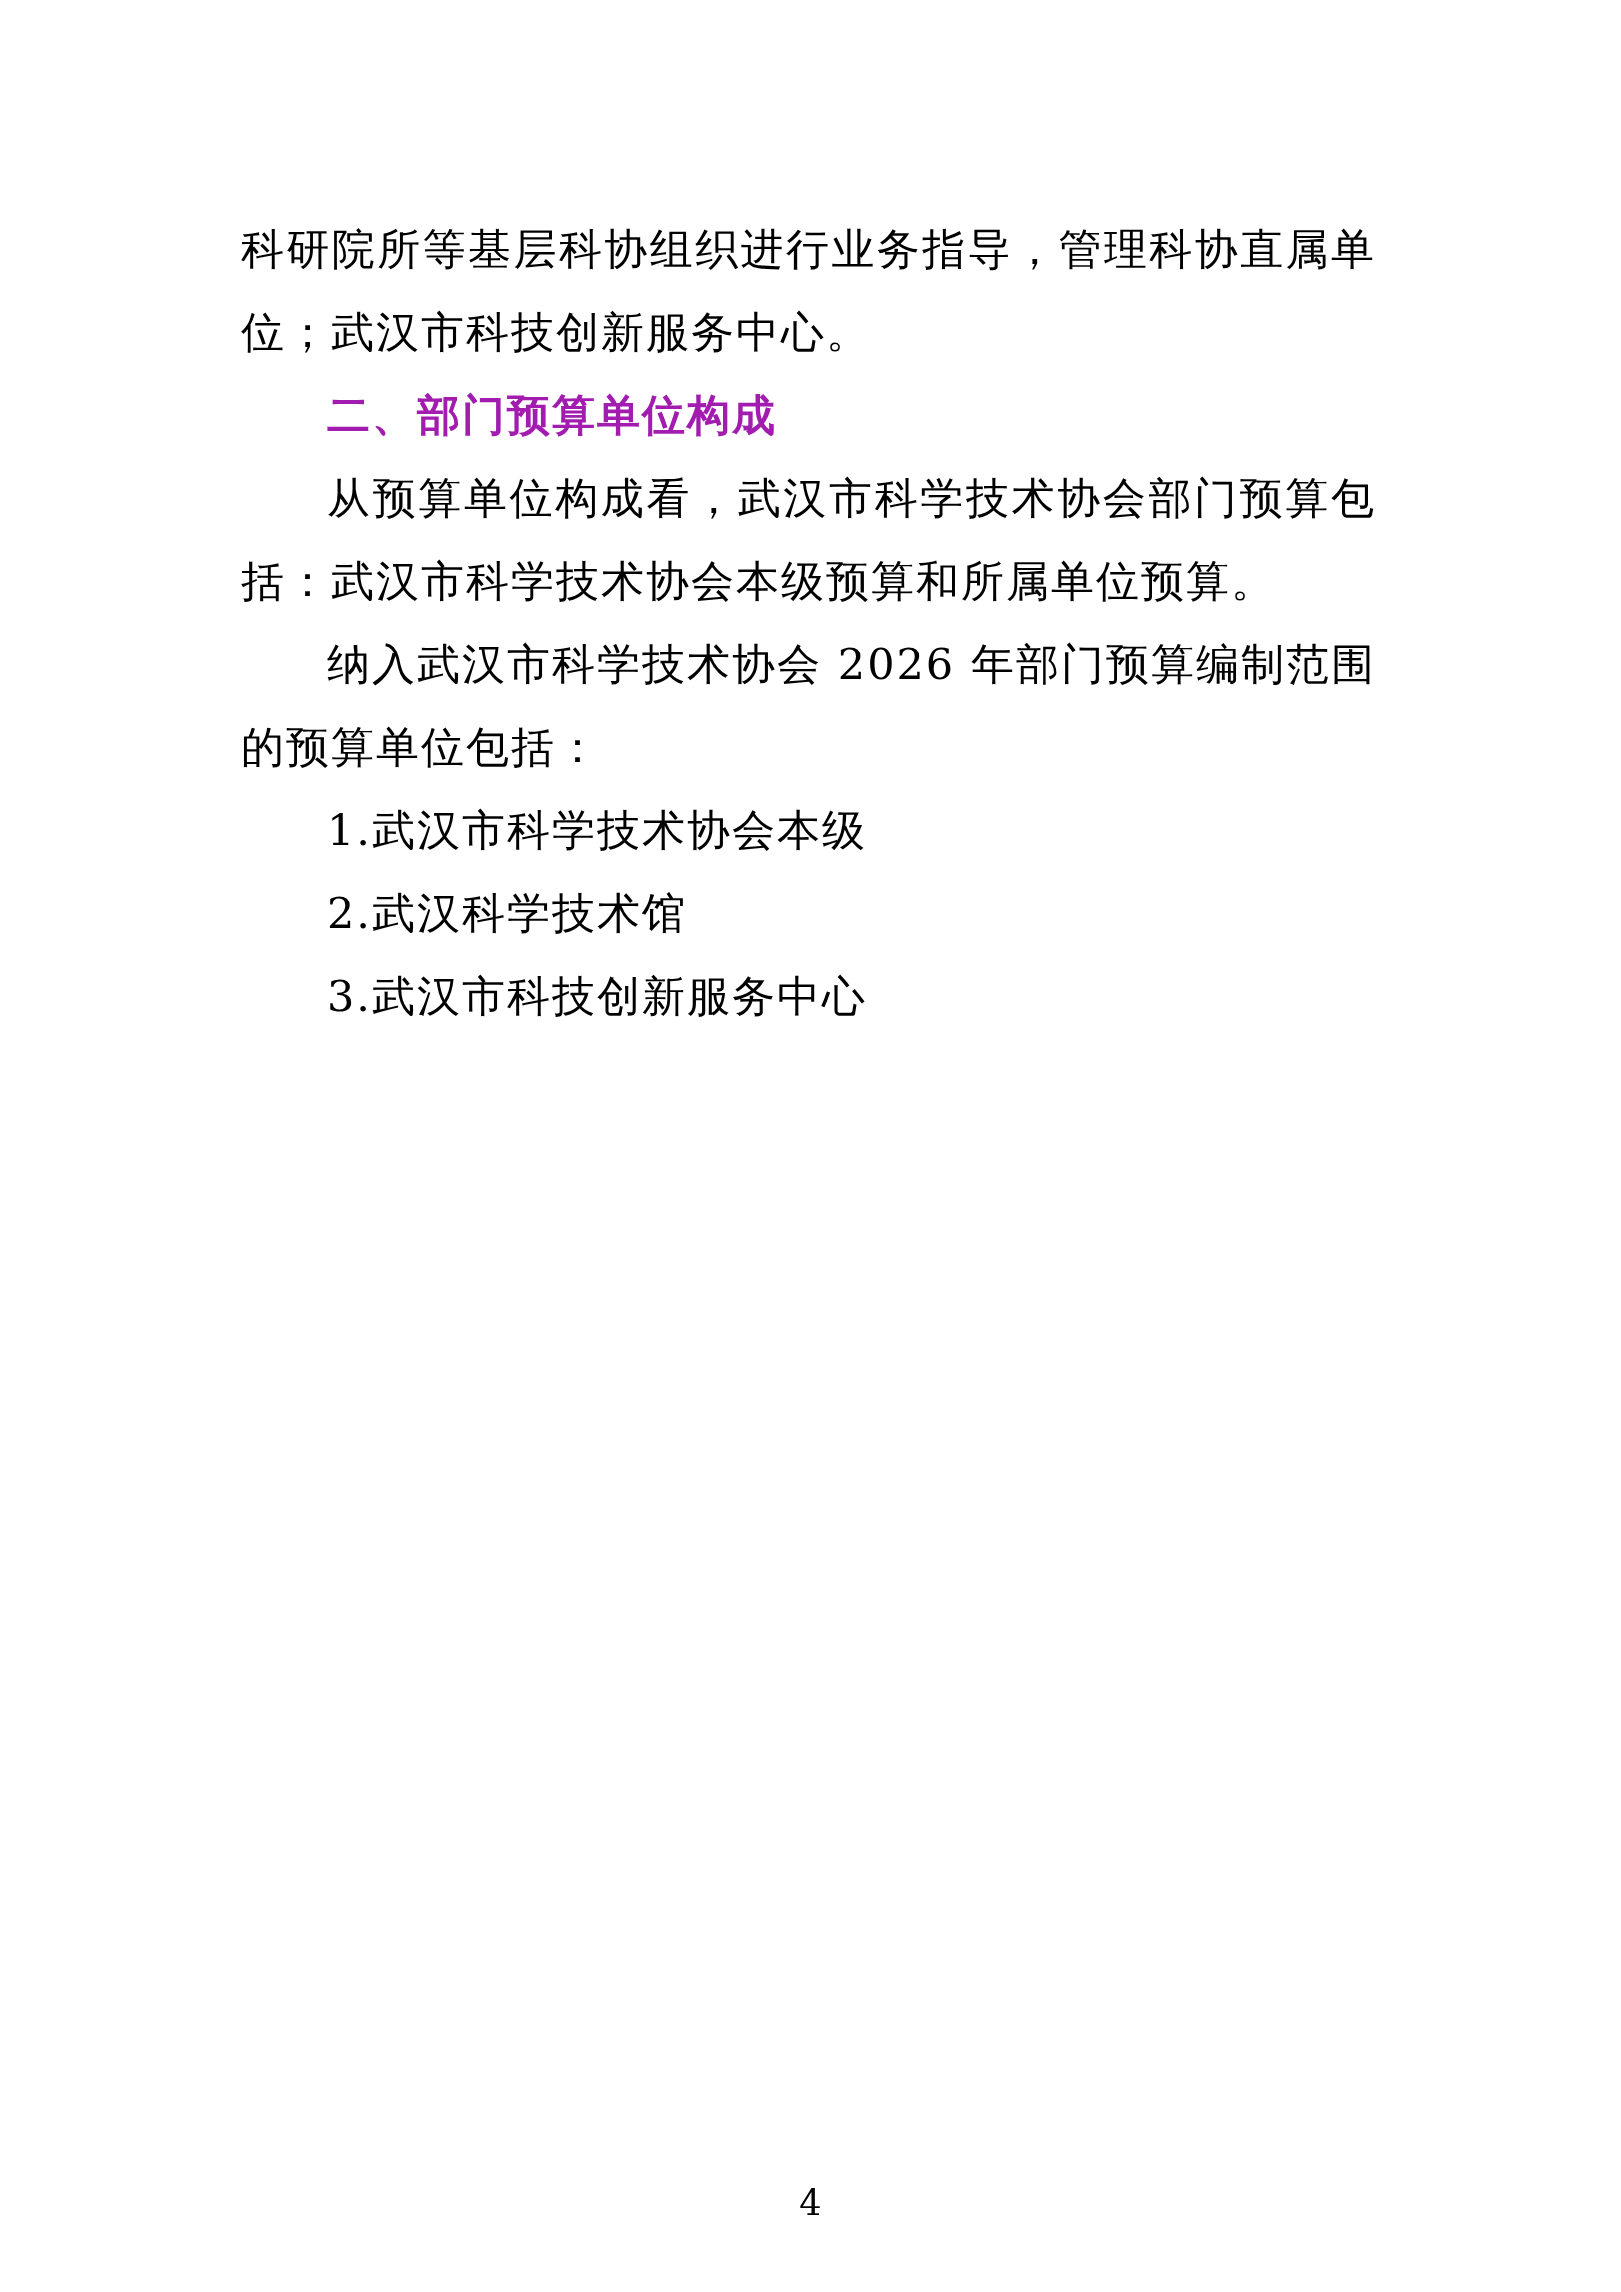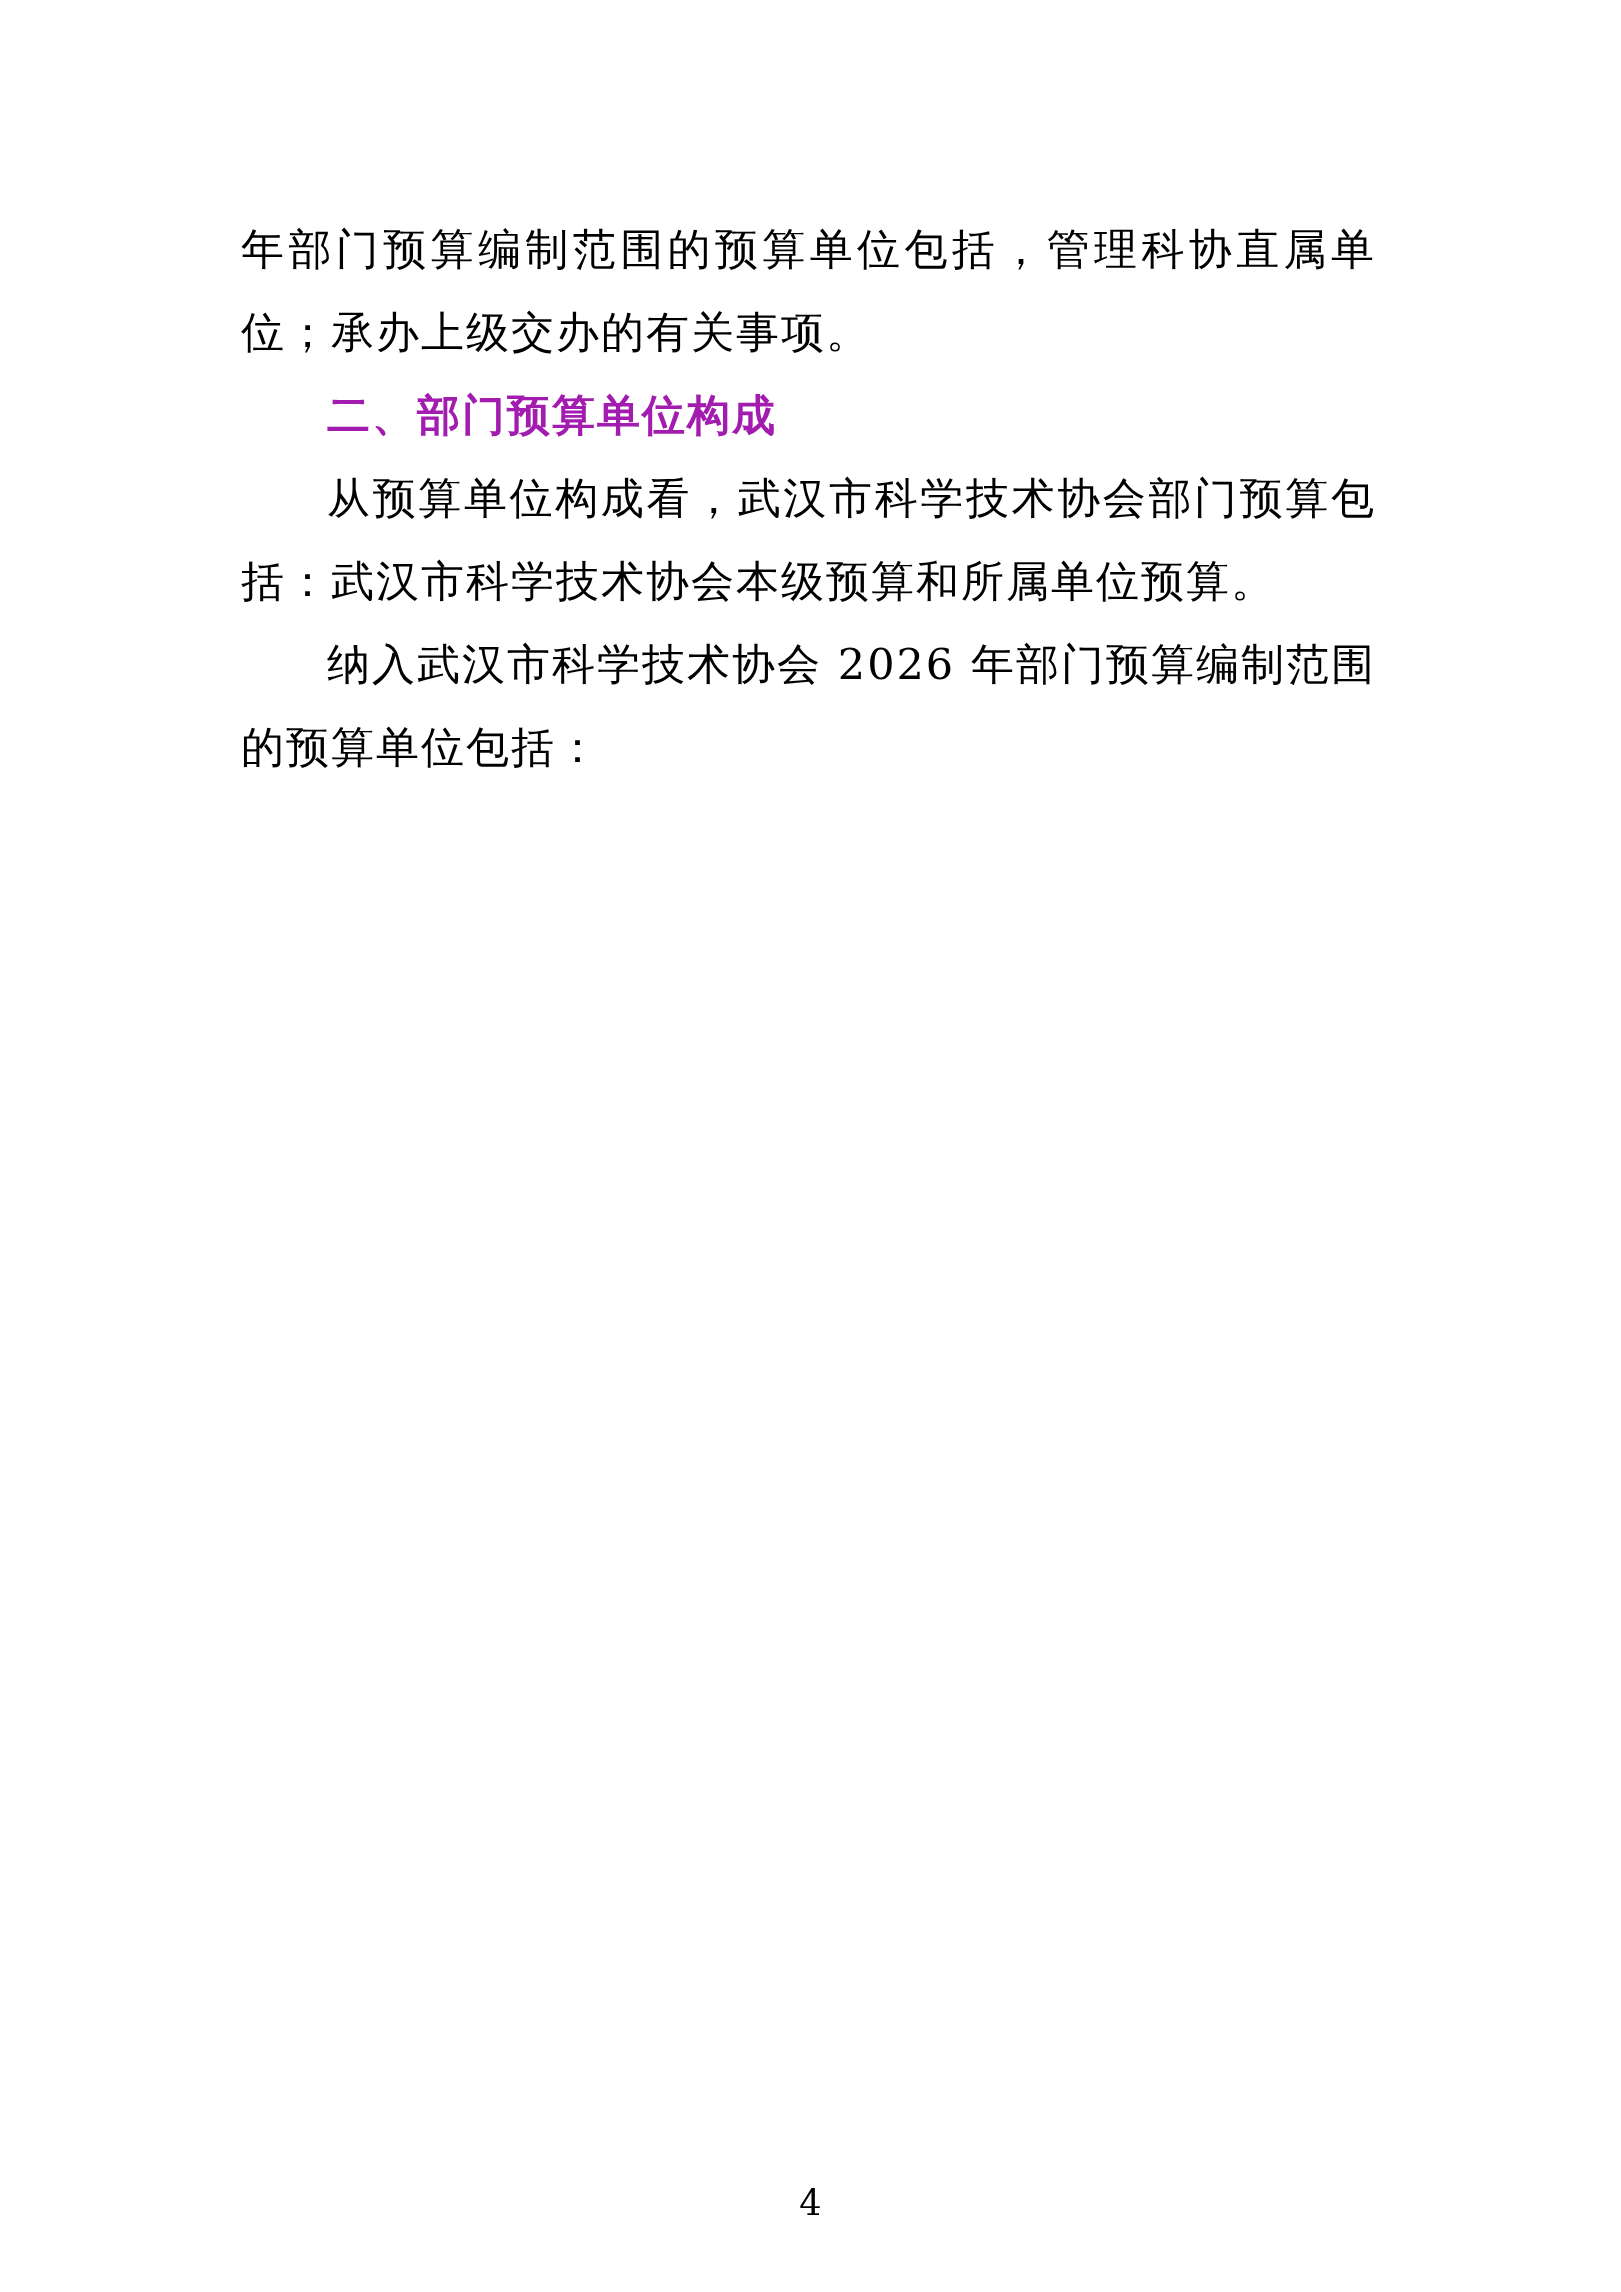--- a/index.html
+++ b/index.html
@@ -78,28 +78,33 @@
     line-height: 39px;
     color: #000000;
   }
 </style>
 </head>
 <body>
 
 <div class="page">
   <div class="content">
 
-    <p class="body-text">年部门预算编制范围的预算单位包括，管理科协直属单位；承办上级交办的有关事项。</p>
+    <p class="body-text">科研院所等基层科协组织进行业务指导，管理科协直属单位；武汉市科技创新服务中心。</p>
 
     <h2 class="section-heading">二、部门预算单位构成</h2>
 
     <p class="body-text indent-2em">从预算单位构成看，武汉市科学技术协会部门预算包括：武汉市科学技术协会本级预算和所属单位预算。</p>
 
     <p class="body-text indent-2em">纳入武汉市科学技术协会 2026 年部门预算编制范围的预算单位包括：</p>
 
+    <ul class="numbered-list">
+      <li class="list-item">1.武汉市科学技术协会本级</li>
+      <li class="list-item">2.武汉科学技术馆</li>
+      <li class="list-item">3.武汉市科技创新服务中心</li>
+    </ul>
 
   </div>
 
   <div class="page-footer">
     <span class="page-number">4</span>
   </div>
 </div>
 
 
 </body></html>

